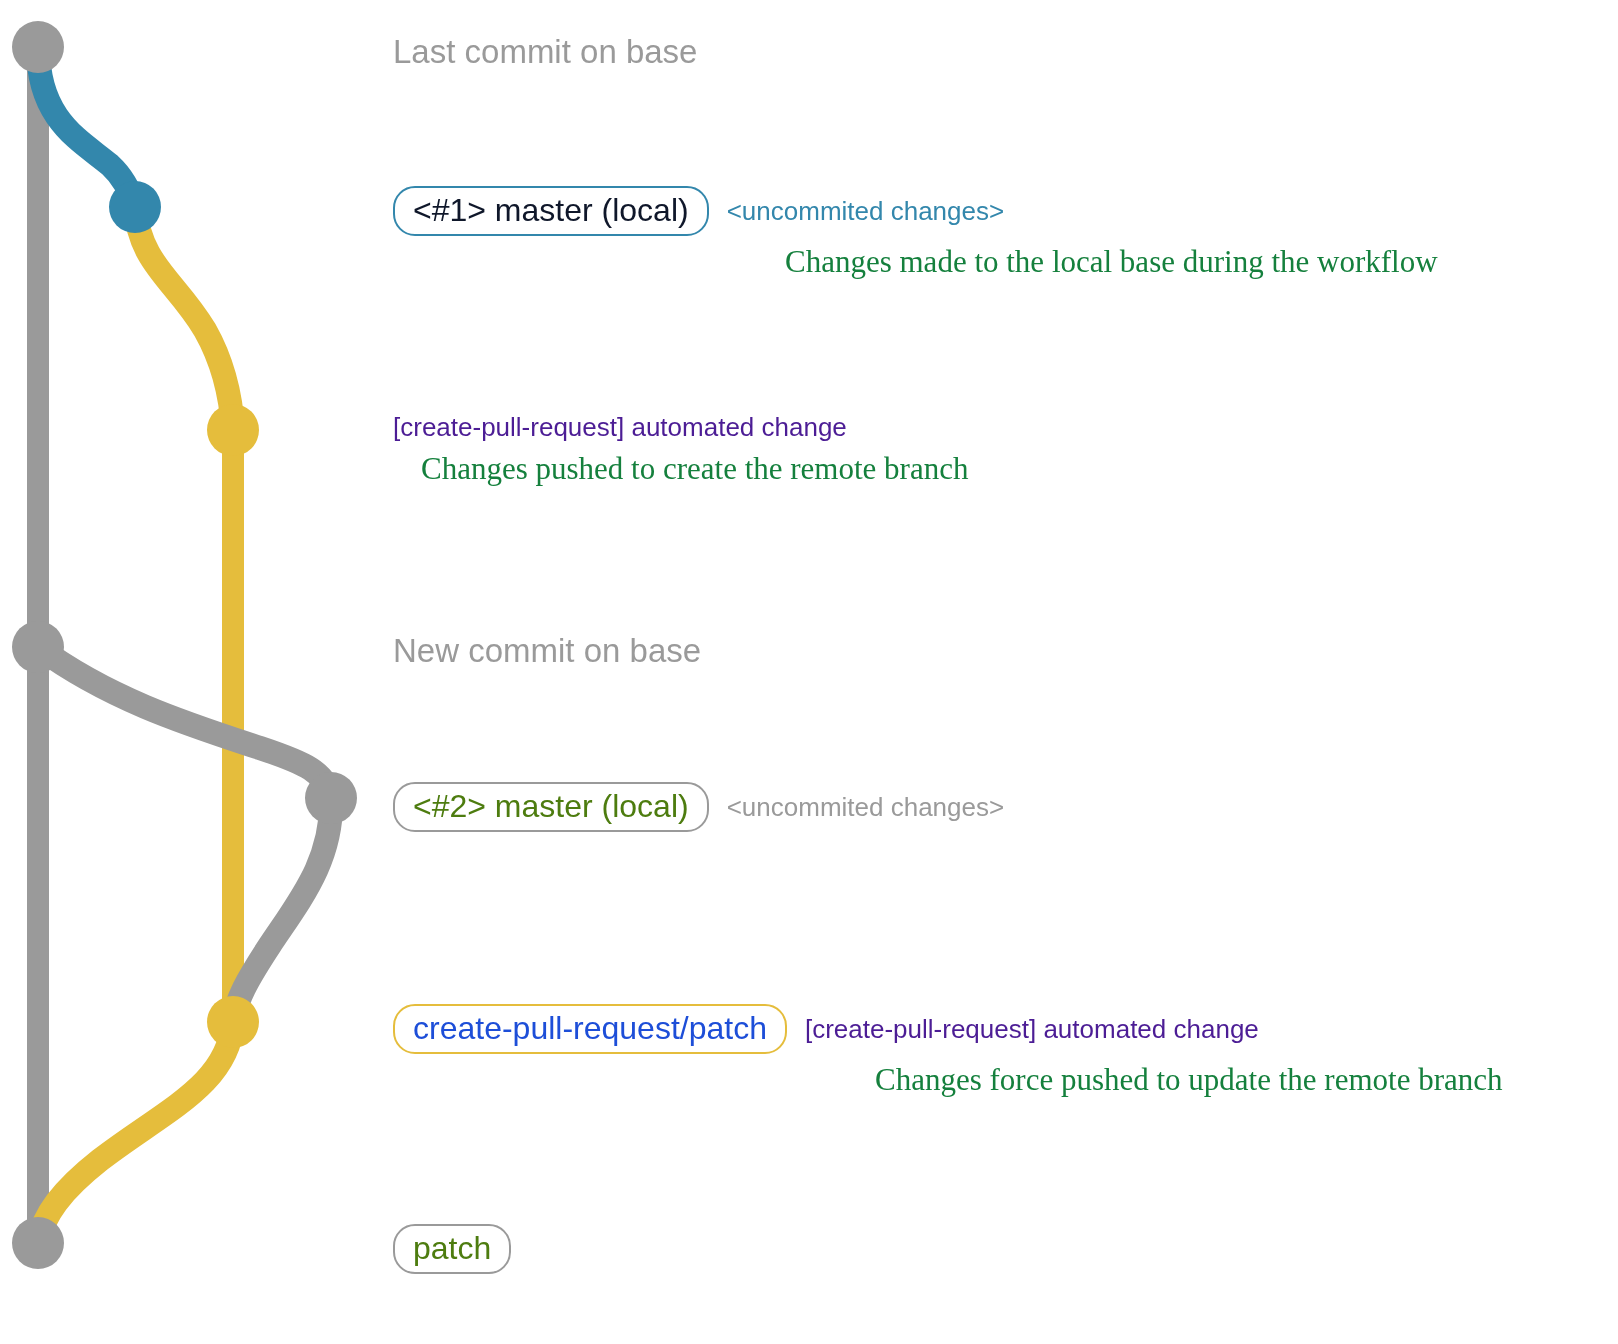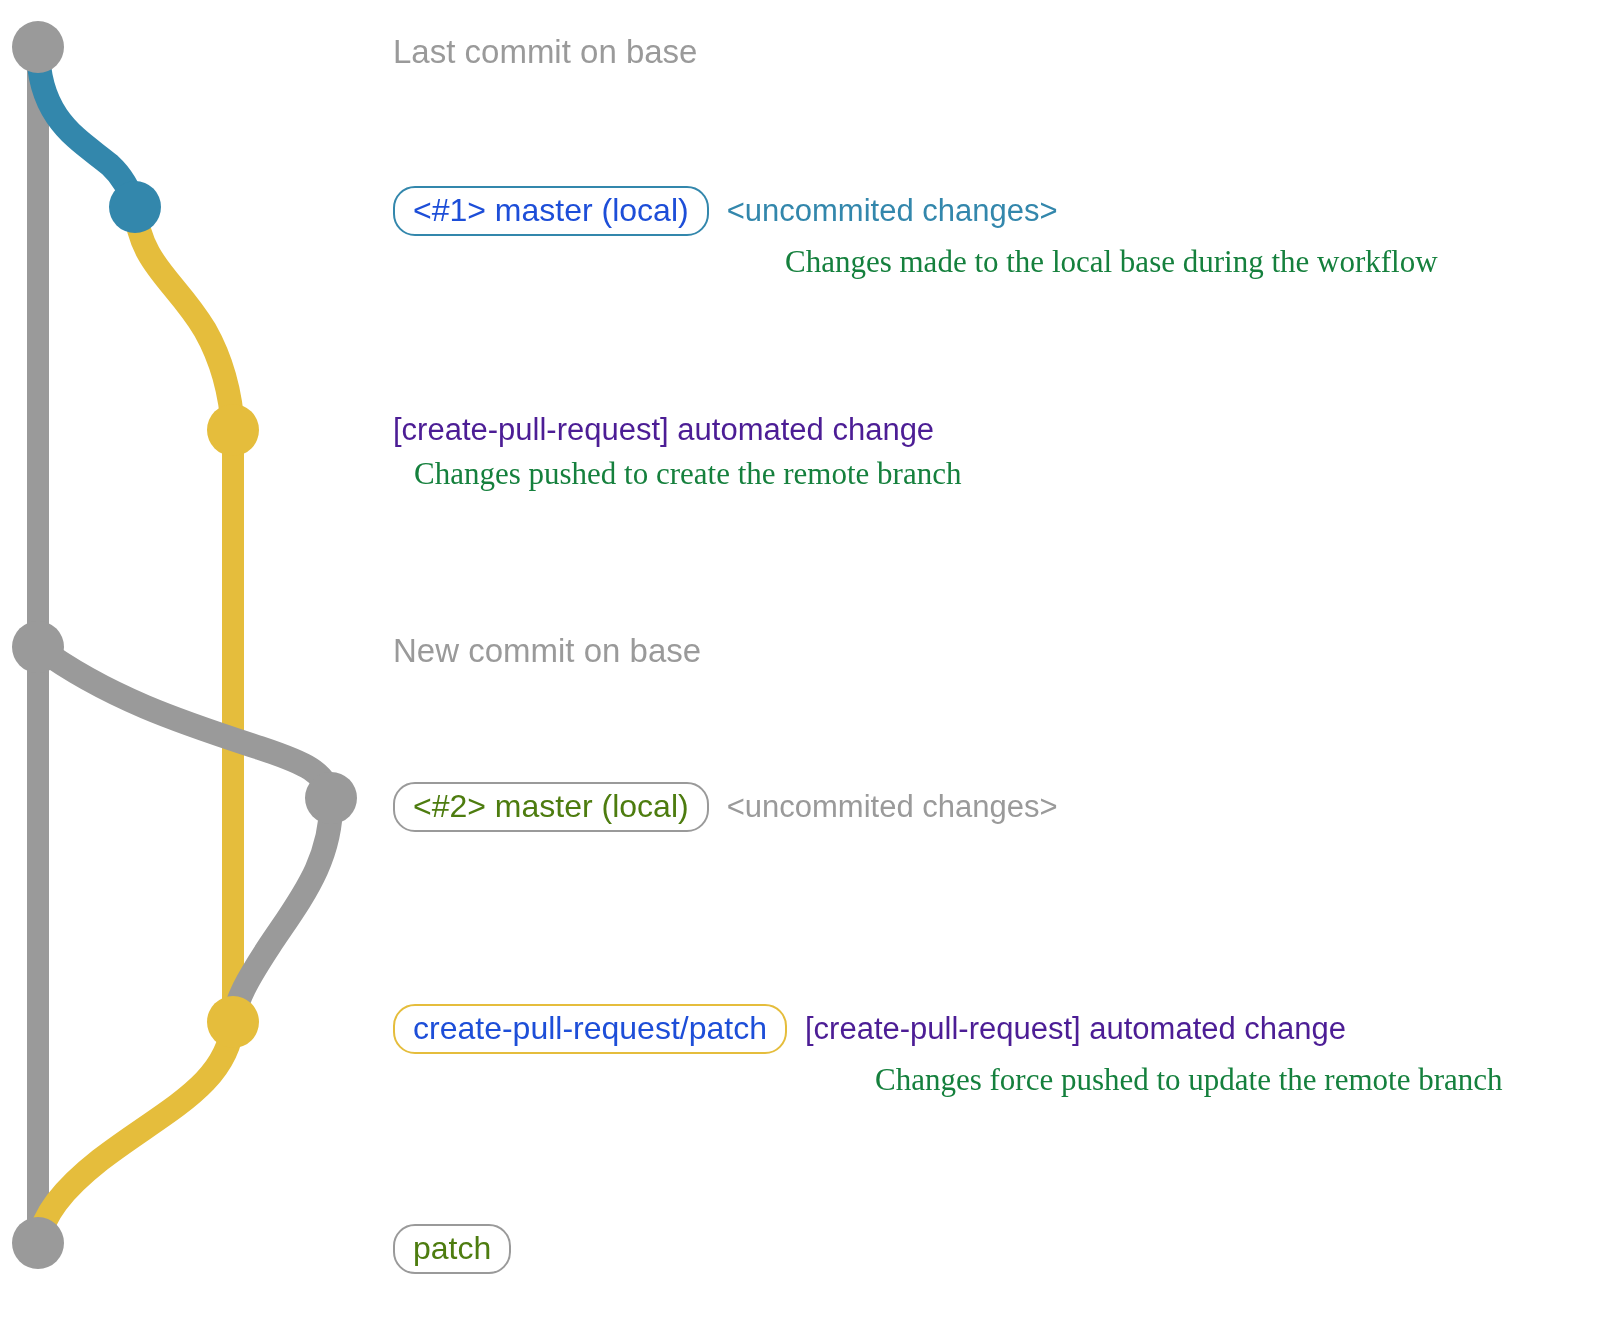--- a/index.html
+++ b/index.html
@@ -55,33 +55,33 @@
     padding: 6px 18px 8px 18px;
     font-family: "Liberation Sans", sans-serif;
     font-size: 32px;
     color: #9a9a9a;
     line-height: 1.0;
     white-space: nowrap;
     background: #ffffff;
   }
   .badge.blue {
     border-color: #3387ac;
-    color: #1d4ed8;
+    color: #0f172a;
   }
   .badge.yellow {
     border-color: #e5bd3c;
     color: #1d4ed8;
   }
   .badge.gray {
     border-color: #9a9a9a;
     color: #4d7c0f;
   }
   .commit-msg {
     font-family: "Liberation Sans", sans-serif;
-    font-size: 31px;
+    font-size: 26px;
     white-space: nowrap;
     margin-left: 18px;
   }
   .commit-msg.blue { color: #3387ac; }
   .commit-msg.yellow { color: #4c1d95; }
   .commit-msg.gray { color: #9a9a9a; }
   .commit-msg.nomargin { margin-left: 0; }
   .desc {
     font-family: "Liberation Serif", serif;
     font-size: 31px;
@@ -131,21 +131,21 @@
       <span class="badge blue">&lt;#1&gt; master (local)</span>
       <span class="commit-msg blue">&lt;uncommited changes&gt;</span>
     </div>
     <div class="desc" style="margin-left: 392px;">Changes made to the local base during the workflow</div>
   </div>
 
   <div class="row" style="top: 412px;">
     <div class="row-main">
       <span class="commit-msg yellow nomargin">[create-pull-request] automated change</span>
     </div>
-    <div class="desc" style="margin-left: 21px;">Changes pushed to create the remote branch</div>
+    <div class="desc" style="margin-left: 28px;">Changes pushed to create the remote branch</div>
   </div>
 
   <div class="row" style="top: 632px;">
     <div class="row-main">
       <span class="plain-title">New commit on base</span>
     </div>
   </div>
 
   <div class="row" style="top: 782px;">
     <div class="row-main">

